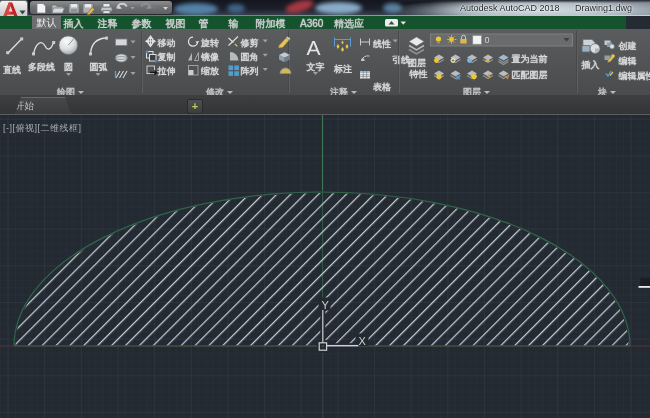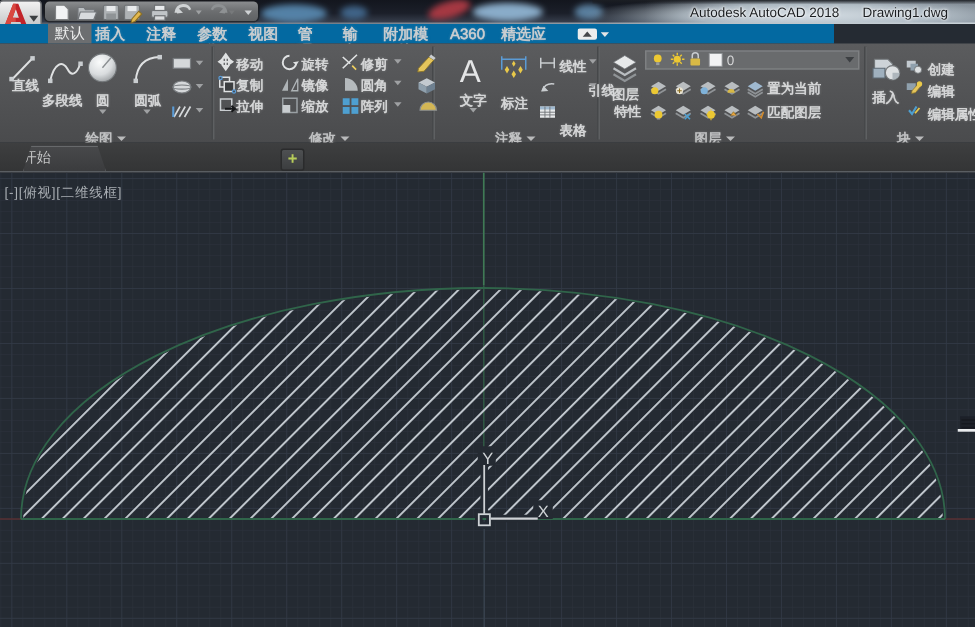--- a/index.html
+++ b/index.html
@@ -6,21 +6,21 @@
 .dn{display:inline-block;width:0;height:0;border-left:3px solid transparent;border-right:3px solid transparent;border-top:4px solid #c8c9ca}
 
 #title{left:0;top:0;width:650px;height:16px;background:linear-gradient(#13161e,#1b1f29 55%,#3c4453);overflow:hidden}
 #title .blob{position:absolute;filter:blur(2px);border-radius:50%}
 #glow{position:absolute;left:385px;top:-6px;width:265px;height:26px;background:radial-gradient(ellipse 150px 13px at 58% 62%,rgba(222,230,236,.9),rgba(193,205,213,.78) 55%,rgba(150,163,173,.3) 85%,rgba(120,132,142,0) 100%);}
 #glow2{position:absolute;left:430px;top:0;width:220px;height:16px;background:linear-gradient(90deg,rgba(180,195,205,0),rgba(185,198,208,.55) 30%,rgba(190,202,212,.65))}
 #ttext{position:absolute;top:3px;left:459px;font-size:9px;color:#1a1d20;white-space:nowrap;text-shadow:0 0 2px rgba(255,255,255,.95),0 0 1px rgba(255,255,255,.8),0 0 3px rgba(235,242,248,.7)}
 #qat{position:absolute;left:30px;top:1px;width:142px;height:13px;border-radius:3px;background:linear-gradient(#8b8d8f,#6c6e70 50%,#5f6163);box-shadow:0 0 0 1px rgba(25,25,25,.55)}
 #alogo{position:absolute;left:0px;top:1px;width:27px;height:19px;border-radius:2px;background:linear-gradient(#f2f2f2,#d2d3d4 60%,#bfc0c1);box-shadow:0 0 0 1px #6a6d70}
 
-#tabrow{left:0;top:16px;width:556px;height:12.5px;background:#0369a1}
+#tabrow{left:0;top:16px;width:626px;height:12.5px;background:#14532d}
 .rtab{position:absolute;top:1.5px;height:11px;line-height:11px;font-size:10px;color:#cfd0d1;text-align:center;-webkit-text-stroke:0.35px #cfd0d1;text-shadow:0 0 2px rgba(205,206,207,.5)}
 #rtab-act{position:absolute;left:32px;top:0;width:29px;height:12.5px;background:#6c6e70;color:#eceded;font-size:10px;line-height:13px;text-align:center}
 
 #ribbon{left:0;top:28.5px;width:650px;height:66.5px;background:linear-gradient(#5b5c5e,#4a4b4d)}
 .psep{position:absolute;top:2px;height:62px;width:1px;background:#46484a;border-right:1px solid #5e6062}
 .plabel{position:absolute;top:57.5px;height:9px;font-size:9px;color:#c4c5c6;white-space:nowrap;-webkit-text-stroke:0.35px #c4c5c6;text-shadow:0 0 2px rgba(196,197,198,.5)}
 .plabel .dn{border-top-color:#b9babb;margin-left:3px;border-left-width:3px;border-right-width:3px;border-top-width:3.5px;vertical-align:1px}
 .itxt{position:absolute;font-size:9px;color:#d9dadb;white-space:nowrap;-webkit-text-stroke:0.35px #d9dadb;text-shadow:0 0 2px rgba(215,216,217,.55)}
 
 #ftabs{left:0;top:95px;width:650px;height:20px;background:linear-gradient(#3e3f40,#333435)}
@@ -102,21 +102,21 @@
 <div class="abs" id="ribbon">
   <div class="psep" style="left:141px"></div>
   <div class="psep" style="left:287.5px"></div>
   <div class="psep" style="left:397.5px"></div>
   <div class="psep" style="left:575.5px"></div>
   <div class="plabel" style="left:57px">绘图<span class="dn"></span></div>
   <div class="plabel" style="left:206px">修改<span class="dn"></span></div>
   <div class="plabel" style="left:330px">注释<span class="dn"></span></div>
   <div class="plabel" style="left:463px">图层<span class="dn"></span></div>
   <div class="plabel" style="left:598px">块<span class="dn"></span></div>
-  <div class="itxt" style="left:3px;top:22px;width:23px;text-align:right">直线</div>
+  <div class="itxt" style="left:3px;top:35px;width:23px;text-align:left">直线</div>
   <div class="itxt" style="left:28px;top:32.5px;width:28px;text-align:left">多段线</div>
   <div class="itxt" style="left:58px;top:32.5px;width:21px;text-align:center">圆</div>
   <div class="itxt" style="left:86px;top:32.5px;width:25px;text-align:center">圆弧</div>
   <div class="itxt" style="left:157.5px;top:8px">移动</div>
   <div class="itxt" style="left:201px;top:8px">旋转</div>
   <div class="itxt" style="left:240.5px;top:8px">修剪</div>
   <div class="itxt" style="left:157.5px;top:22.3px">复制</div>
   <div class="itxt" style="left:201px;top:22.3px">镜像</div>
   <div class="itxt" style="left:240.5px;top:22.3px">圆角</div>
   <div class="itxt" style="left:157.5px;top:36.6px">拉伸</div>

